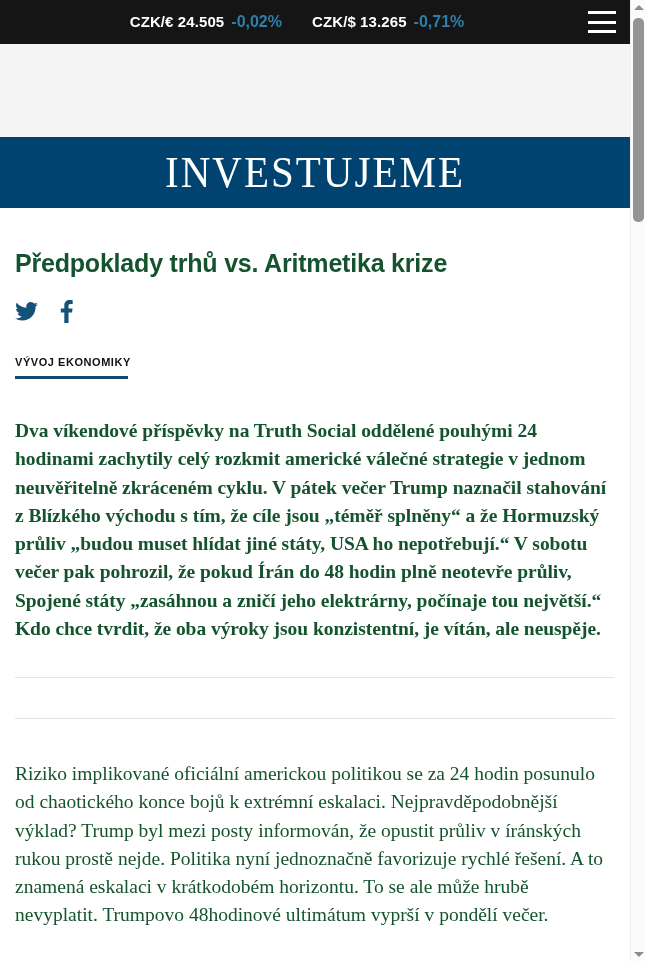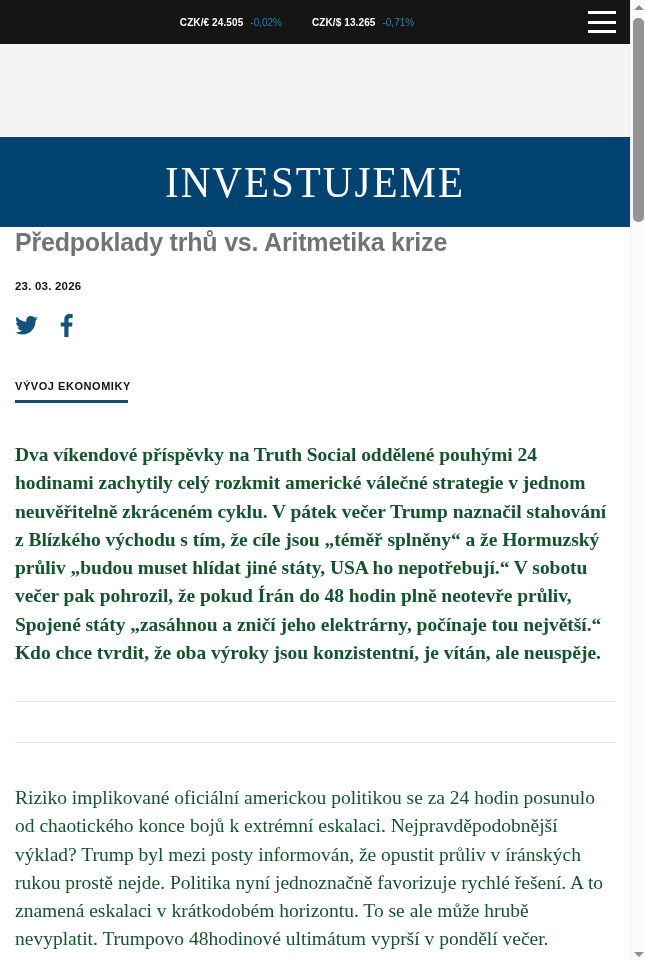--- a/index.html
+++ b/index.html
@@ -49,28 +49,28 @@
     transform: translateX(-18px);
   }
   .ticker-item {
     display: flex;
     align-items: baseline;
     gap: 7px;
     white-space: nowrap;
   }
   .ticker-pair {
     color: #ffffff;
-    font-size: 10px;
+    font-size: 15px;
     font-weight: bold;
     letter-spacing: 0.1px;
   }
   .ticker-change {
     color: #2e80ab;
-    font-size: 10px;
-    font-weight: normal;
+    font-size: 16px;
+    font-weight: bold;
   }
   .hamburger {
     position: absolute;
     right: 14px;
     top: 50%;
     transform: translateY(-50%);
     width: 28px;
     height: 22px;
     display: flex;
     flex-direction: column;
@@ -86,21 +86,21 @@
   }
 
   
   .blank-band {
     height: 93px;
     background: #f4f4f4;
   }
 
   
   .logo-banner {
-    height: 90px;
+    height: 71px;
     background: #004370;
     display: flex;
     align-items: center;
     justify-content: center;
   }
   .logo-text {
     color: #ffffff;
     font-family: "Liberation Serif", serif;
     font-size: 41px;
     letter-spacing: 2.0px;
@@ -108,23 +108,24 @@
     line-height: 1;
     transform: scaleY(1.06);
   }
 
   
   .article {
     padding: 0 15px;
   }
   .article-title {
     margin: 0;
+    padding-top: 40px;
     font-size: 25px;
     font-weight: 600;
-    color: #737373;
+    color: #14532d;
     letter-spacing: -0.2px;
     line-height: 1.2;
   }
   .article-date {
     margin-top: 23px;
     font-size: 11.5px;
     font-weight: bold;
     color: #111111;
     letter-spacing: 0.2px;
   }
@@ -135,21 +136,21 @@
     align-items: center;
     gap: 22px;
   }
   .social-icon {
     display: block;
     cursor: pointer;
   }
   .social-icon svg { display: block; }
 
   .category-wrap {
-    margin-top: 39px;
+    margin-top: 29px;
   }
   .category-label {
     display: inline-block;
     font-size: 11px;
     font-weight: bold;
     letter-spacing: 0.55px;
     color: #111111;
     cursor: pointer;
   }
   .category-underline {
@@ -257,21 +258,20 @@
     <div class="blank-band"></div>
 
     <div class="logo-banner">
       <div class="logo-text">INVESTUJEME</div>
     </div>
 
     <div class="article">
 
       <h1 class="article-title">Předpoklady trhů vs. Aritmetika krize</h1>
 
-      <div class="article-date">23. 03. 2026</div>
 
       <div class="social-row">
         <a class="social-icon">
           <svg width="23" height="19" viewBox="0 0 24 20" aria-hidden="true">
             <path fill="#15527a" d="M24 2.4c-.9.4-1.8.67-2.8.79a4.9 4.9 0 0 0 2.15-2.7c-.95.56-2 .97-3.12 1.19A4.89 4.89 0 0 0 16.63 0c-2.7 0-4.9 2.2-4.9 4.9 0 .38.05.76.13 1.12A13.9 13.9 0 0 1 1.67.9 4.87 4.87 0 0 0 1 3.37c0 1.7.87 3.2 2.18 4.08A4.87 4.87 0 0 1 .96 6.84v.06c0 2.37 1.69 4.35 3.93 4.8a4.9 4.9 0 0 1-2.21.09 4.9 4.9 0 0 0 4.58 3.4A9.83 9.83 0 0 1 0 17.26a13.86 13.86 0 0 0 7.55 2.21c9.06 0 14.01-7.5 14.01-14 0-.21 0-.42-.01-.63A10 10 0 0 0 24 2.4z"></path>
           </svg>
         </a>
         <a class="social-icon">
           <svg width="13" height="23" viewBox="0 0 13 24" aria-hidden="true">
             <path fill="#15527a" d="M8.6 24V13.1h3.66l.55-4.25H8.6V6.14c0-1.23.34-2.07 2.1-2.07h2.25V.27C12.56.19 11.23 0 9.68 0 6.44 0 4.22 1.98 4.22 5.62v3.23H.55v4.25h3.67V24H8.6z"></path>

